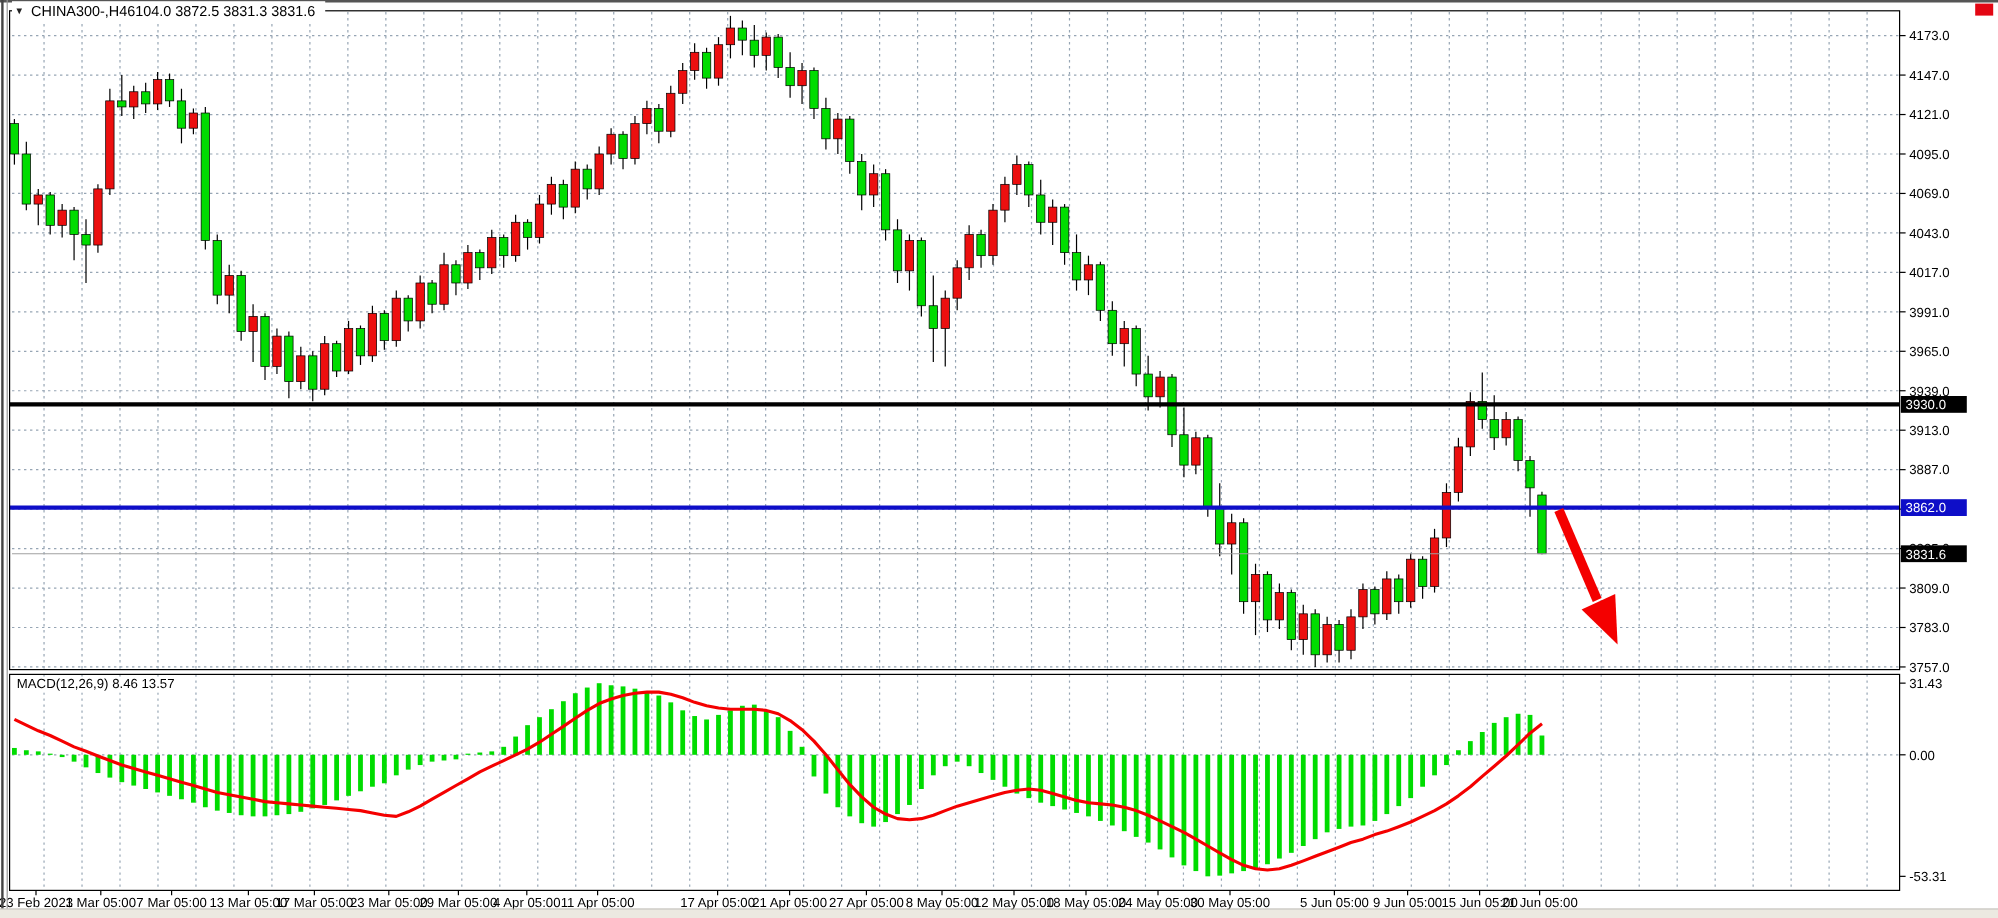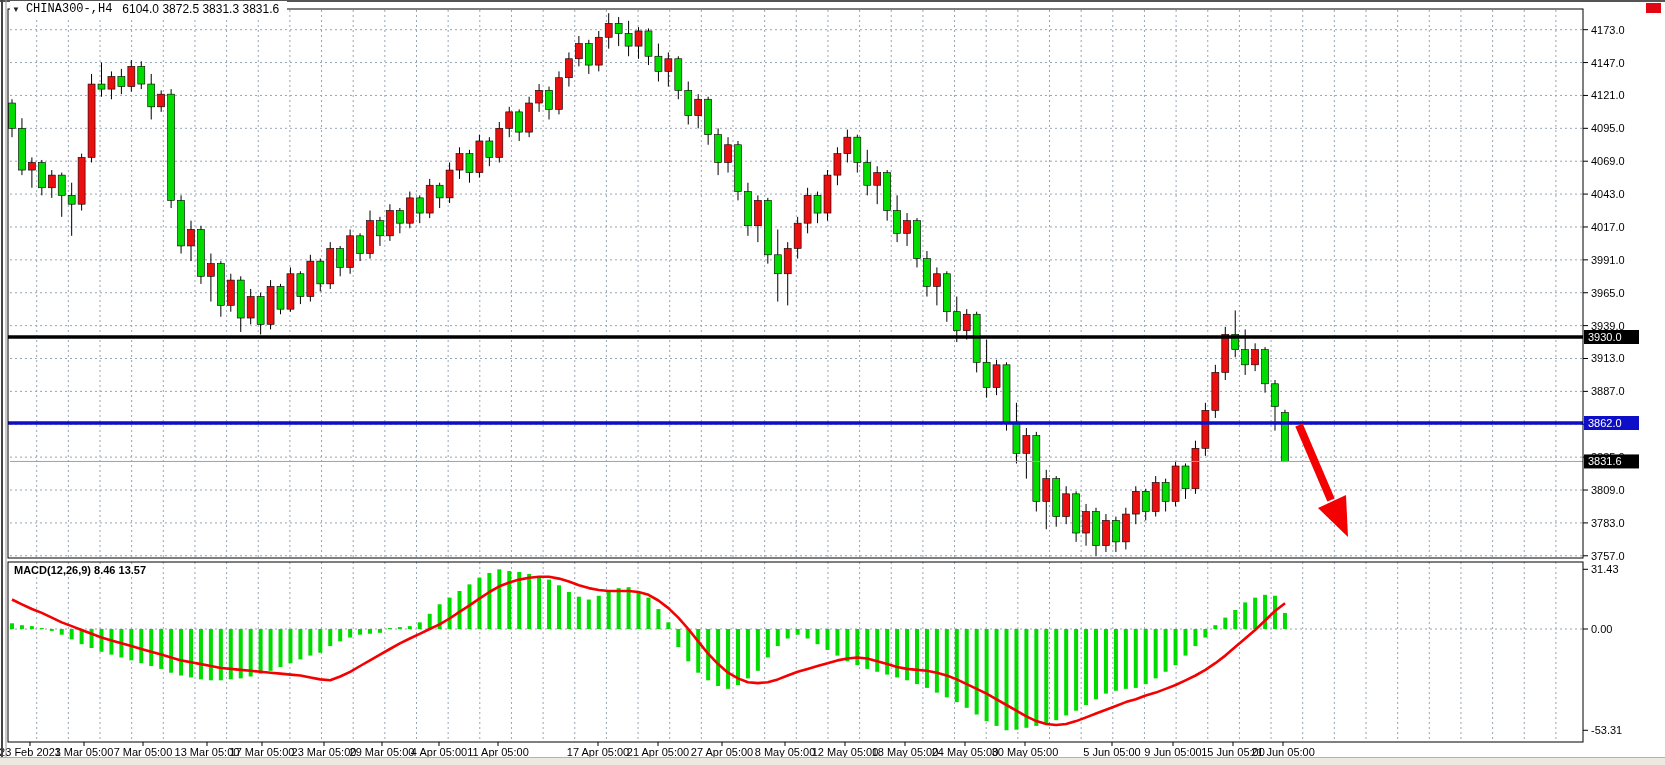--- a/index.html
+++ b/index.html
@@ -2,23 +2,23 @@
 <html><head>
 <meta charset="utf-8">
 <style>
   html,body{margin:0;padding:0;background:#ECE9E1;}
   .window{position:relative;width:1665px;height:765px;background:#FFFFFF;overflow:hidden;
           font-family:"Liberation Sans",sans-serif;}
   svg{position:absolute;left:0;top:0;}
   .title-bar{position:absolute;left:10px;top:1px;background:#FFFFFF;padding:1px 8px 2px 2px;
              font-size:12px;color:#000;white-space:nowrap;z-index:5;display:flex;align-items:center;}
   .collapse{font-size:8px;color:#222;margin-right:6px;cursor:pointer;}
-  .sym{margin-right:10px;font-family:Liberation Mono, monospace;}
+  .sym{}
   .macd-label{position:absolute;left:12px;top:564px;background:#FFFFFF;padding:0 4px 1px 2px;
-              font-size:11px;color:#000;z-index:5;white-space:nowrap;font-weight:bold;}
+              font-size:11px;color:#000;z-index:5;white-space:nowrap;}
   .alert-marker{position:absolute;left:1646px;top:3px;width:15px;height:10px;background:#E30613;z-index:6;}
 </style>
 </head>
 <body>
 
 <div class="window">
   <svg id="chart" width="1665" height="765" viewBox="0 0 1665 765">
       <rect x="0" y="0" width="1665" height="765" fill="#FFFFFF"></rect>
       <rect x="10" y="10" width="1573" height="548" fill="#FFFFFF"></rect>
       <rect x="10" y="562" width="1573" height="180" fill="#FFFFFF"></rect>

